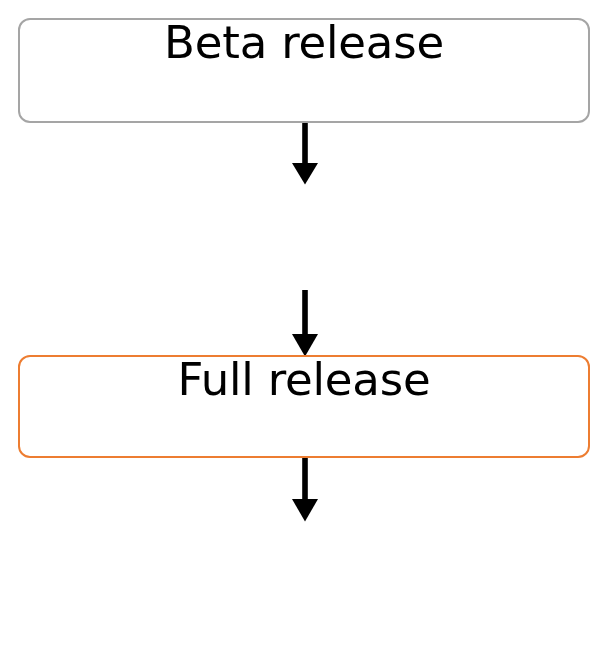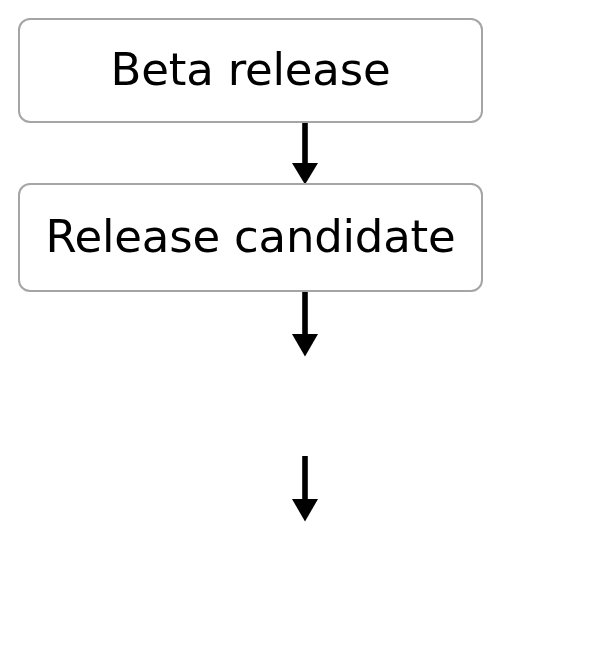--- a/index.html
+++ b/index.html
@@ -19,26 +19,26 @@
     position: relative;
     width: 607px;
     height: 652px;
     background: #ffffff;
   }
 
   .node {
     position: absolute;
     box-sizing: border-box;
     left: 18px;
-    width: 465px;
+    width: 572px;
     background: #ffffff;
     border: 2.5px solid #a5a5a5;
     border-radius: 12px;
     display: flex;
-    align-items: center;
+    align-items: flex-start;
     justify-content: center;
     z-index: 2;
   }
 
   .node.is-highlighted {
     border-color: #ed7d31;
   }
 
   .node-label {
     font-family: "DejaVu Sans", "Liberation Sans", sans-serif;
@@ -84,31 +84,31 @@
     <span class="node-label">Beta release</span>
   </div>
 
   <div class="connector" id="connector-0">
     <svg viewBox="0 0 34 64" preserveAspectRatio="none">
       <rect x="14.2" y="0" width="5.6" height="44" fill="#000000"></rect>
       <polygon points="4,42 30,42 17,63.5" fill="#000000"></polygon>
     </svg>
   </div>
 
-  <div class="node" id="node-1">
-    <span class="node-label">Release candidate</span>
-  </div>
 
   <div class="connector" id="connector-1">
     <svg viewBox="0 0 34 67" preserveAspectRatio="none">
       <rect x="14.2" y="0" width="5.6" height="46" fill="#000000"></rect>
       <polygon points="4,44 30,44 17,66.5" fill="#000000"></polygon>
     </svg>
   </div>
 
+  <div class="node is-highlighted" id="node-2">
+    <span class="node-label">Full release</span>
+  </div>
 
   <div class="connector" id="connector-2">
     <svg viewBox="0 0 34 66" preserveAspectRatio="none">
       <rect x="14.2" y="0" width="5.6" height="45" fill="#000000"></rect>
       <polygon points="4,43 30,43 17,65.5" fill="#000000"></polygon>
     </svg>
   </div>
 
 
 </div>

